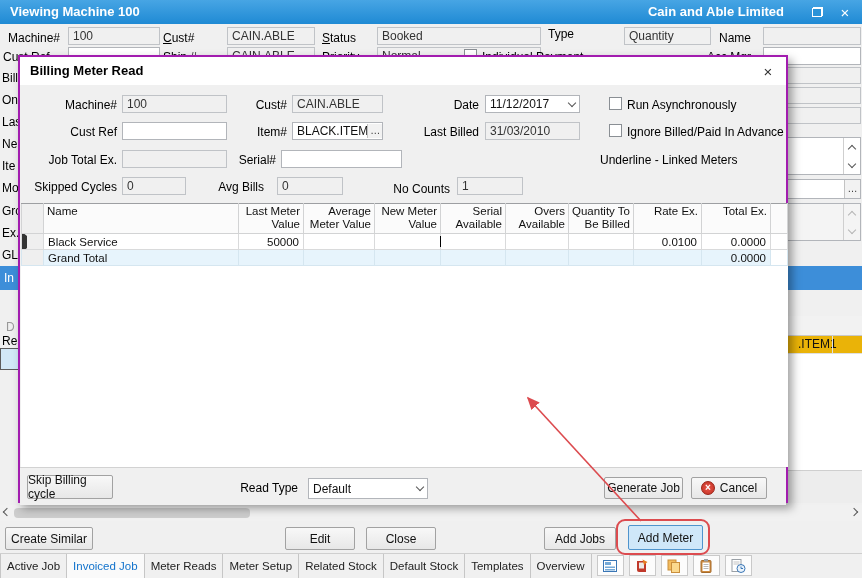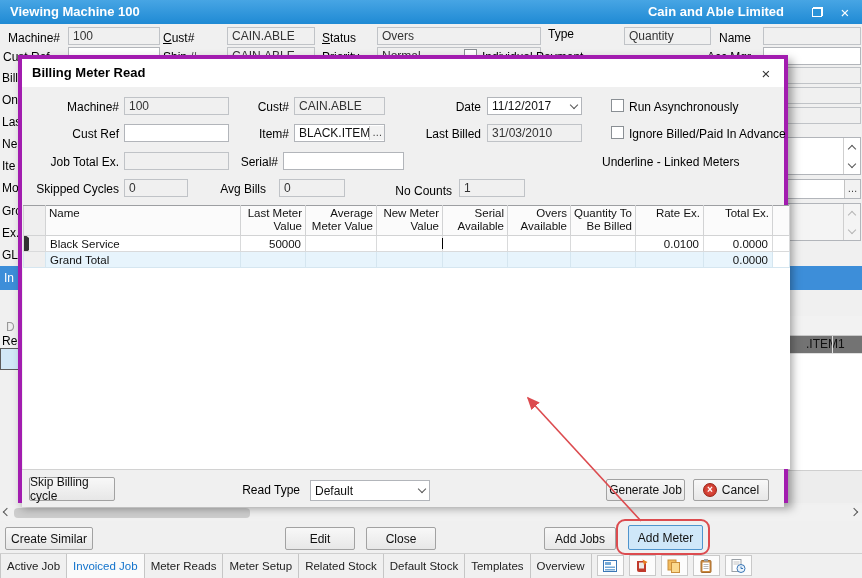--- a/index.html
+++ b/index.html
@@ -36,21 +36,21 @@
          font-size:12px; color:#111; }
   .chev { display:inline-block; width:6px; height:6px; border-right:1.4px solid #555; border-bottom:1.4px solid #555; transform:rotate(45deg); margin-top:-3px; }
   .chev.up { transform:rotate(225deg); margin-top:3px; }
   .chev.left { transform:rotate(135deg); }
   .chev.right { transform:rotate(-45deg); }
   .combo { display:flex; align-items:center; justify-content:space-between; }
   .combo .val { overflow:hidden; white-space:nowrap; }
 
   
   .dialog { position:absolute; left:18px; top:55px; width:770px; height:448px;
-    background:#f0f0f0; border:4px solid #a21caf; box-shadow:4px 5px 9px rgba(0,0,0,.38); z-index:10; }
+    background:#f0f0f0; border:2px solid #a21caf; box-shadow:4px 5px 9px rgba(0,0,0,.38); z-index:10; }
   .dlg-title { position:absolute; left:0; top:0; width:100%; height:28px; background:#fff; }
   .dlg-title .txt { position:absolute; left:10px; top:6px; font-weight:bold; font-size:13px; color:#000; }
   .dlg-close { position:absolute; right:8px; top:4px; width:20px; height:20px; display:flex; align-items:center; justify-content:center; color:#333; font-size:15px; }
   .ellipsis-btn { width:16px; height:14px; margin:-1px -4px -1px 0; border-left:1px solid #c3c3c3; background:#f2f2f2;
                   display:flex; align-items:center; justify-content:center; font-size:10px; color:#333; line-height:10px; }
   .note { position:absolute; color:#000; }
 
   
   .grid-wrap { position:absolute; left:1px; top:146px; width:767px; height:264px; background:#fff; }
   table.grid { border-collapse:collapse; table-layout:fixed; width:767px; }
@@ -109,21 +109,21 @@
     <div class="win-btn" style="right:6px;">
       <span class="close-glyph">×</span>
     </div>
   </div>
 
   <span class="lbl" style="left:8px;top:31px;">Machine#</span>
   <div class="fld dis" style="left:68px;top:27px;width:92px;">100</div>
   <span class="lbl uf" style="left:163px;top:31px;">Cust#</span>
   <div class="fld dis" style="left:227px;top:27px;width:88px;">CAIN.ABLE</div>
   <span class="lbl uf" style="left:322px;top:31px;">Status</span>
-  <div class="fld dis" style="left:377px;top:27px;width:164px;">Overs</div>
+  <div class="fld dis" style="left:377px;top:27px;width:164px;">Booked</div>
   <span class="lbl" style="left:548px;top:27px;">Type</span>
   <div class="fld dis" style="left:624px;top:27px;width:87px;">Quantity</div>
   <span class="lbl" style="left:719px;top:31px;">Name</span>
   <div class="fld dis" style="left:763px;top:27px;width:98px;"></div>
 
   <span class="lbl" style="left:3px;top:50px;">Cust Ref</span>
   <div class="fld" style="left:68px;top:47px;width:92px;"></div>
   <span class="lbl" style="left:163px;top:50px;">Ship #</span>
   <div class="fld dis" style="left:227px;top:47px;width:88px;">CAIN.ABLE</div>
   <span class="lbl" style="left:322px;top:50px;">Priority</span>
@@ -173,21 +173,21 @@
   <div class="band">
     <span class="txt">In</span>
   </div>
 
   <span class="lbl" style="left:6px;top:320px;color:#999;">D</span>
   <span class="lbl" style="left:2px;top:334px;">Re</span>
   <div class="abs" style="left:0;top:348px;width:25px;height:22px;background:#d2e8f7;border:1px solid #5c5c5c;"></div>
 
   <div class="abs" style="left:788px;top:296px;width:74px;height:20px;background:#f0f0f0;"></div>
   <div class="abs" style="left:788px;top:316px;width:74px;height:20px;background:#f2f2f2;border-bottom:1px solid #c9c9c9;"></div>
-  <div class="abs" style="left:788px;top:336px;width:74px;height:18px;background:#737373;border-bottom:1px solid #e0e0e0;line-height:17px;padding-left:18px;">
+  <div class="abs" style="left:788px;top:336px;width:74px;height:18px;background:#eab308;border-bottom:1px solid #e0e0e0;line-height:17px;padding-left:10px;">
     <span>.ITEM1</span>
     <span class="abs" style="left:44px;top:0;width:1px;height:18px;background:#e0e0e0;"></span>
   </div>
   <div class="abs" style="left:788px;top:354px;width:74px;height:116px;background:#fff;"></div>
   <div class="abs" style="left:788px;top:470px;width:74px;height:33px;background:#ededed;border-top:1px solid #cfcfcf;"></div>
 
   <div class="abs" style="left:0;top:505px;width:862px;height:16px;background:#f1f1f1;">
     <span class="sbar-arrow" style="left:1px;top:2px;">
         <i class="chev left"></i>
       </span>

